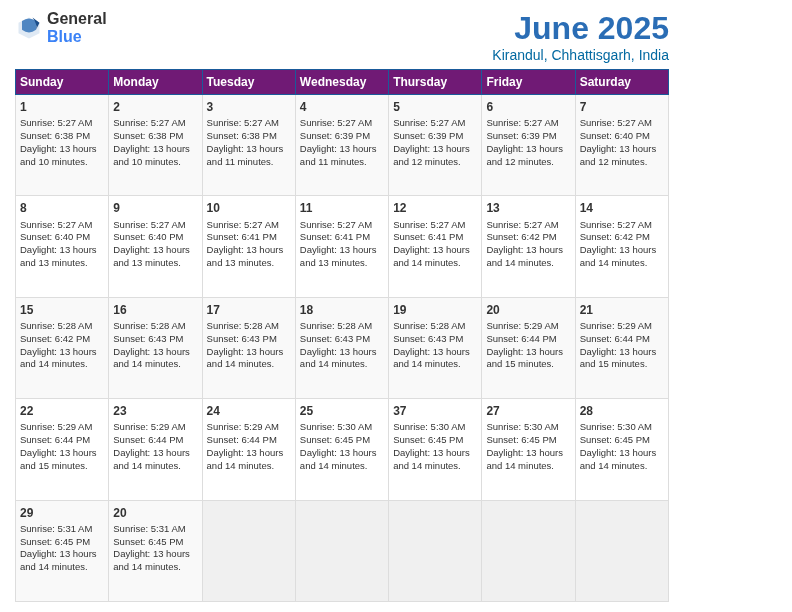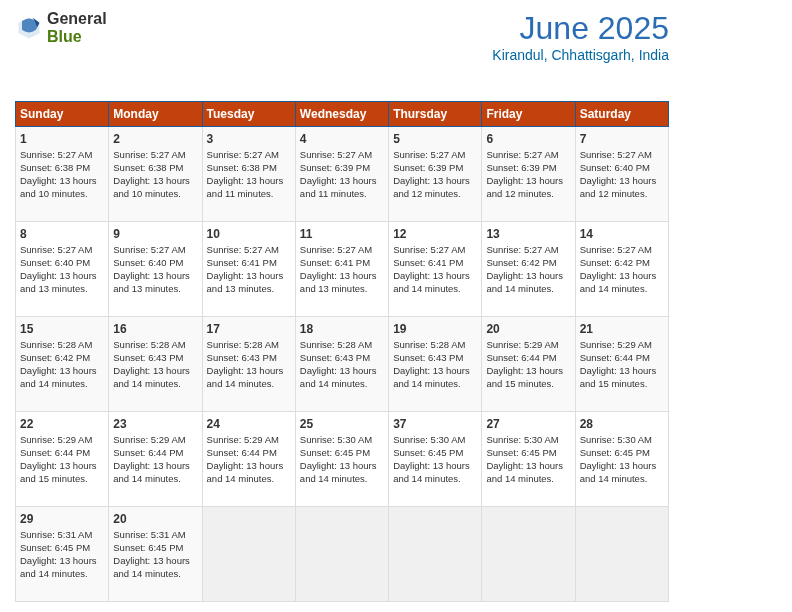--- a/index.html
+++ b/index.html
@@ -9,21 +9,20 @@
       font-family: Arial, sans-serif;
       background: #fff;
       overflow: hidden;
     }
     .page {
       width: 684px;
       height: 612px;
       padding: 10px 15px;
       display: flex;
       flex-direction: column;
-      gap: 32px;
     }
     .header {
       display: flex;
       justify-content: space-between;
       align-items: flex-start;
       margin-bottom: 6px;
     }
     .logo {
       display: flex;
       align-items: center;
@@ -35,47 +34,47 @@
       line-height: 1.1;
     }
     .logo-general {
       font-size: 16px;
       font-weight: bold;
       color: #333;
     }
     .logo-blue {
       font-size: 16px;
       font-weight: bold;
-      color: #4d7c0f;
+      color: #3b82f6;
     }
     .logo-icon {
       width: 28px;
       height: 28px;
     }
     .title-area {
       text-align: right;
     }
     .main-title {
       font-size: 32px;
-      font-weight: normal;
+      font-weight: bold;
       color: #2a6db5;
     }
     .subtitle {
       font-size: 14px;
       color: #0369a1;
     }
     .calendar {
       flex: 1;
       border: 1px solid #ccc;
       border-collapse: collapse;
       width: 100%;
       table-layout: fixed;
     }
     .calendar thead tr {
-      background-color: #c2410c;
+      background-color: #701a75;
       margin-left: 48px;
     }
     .calendar thead th {
       color: white;
       font-size: 12px;
       font-weight: bold;
       padding: 5px 4px;
       text-align: left;
       border: 1px solid #1a5a9a;
     }

